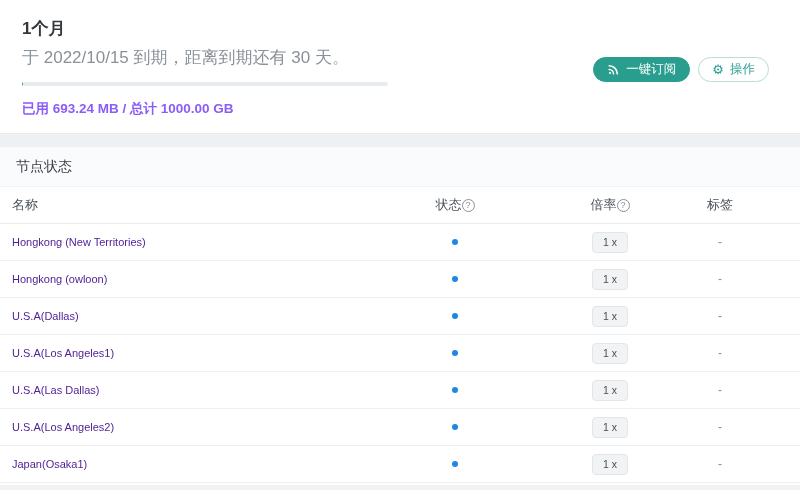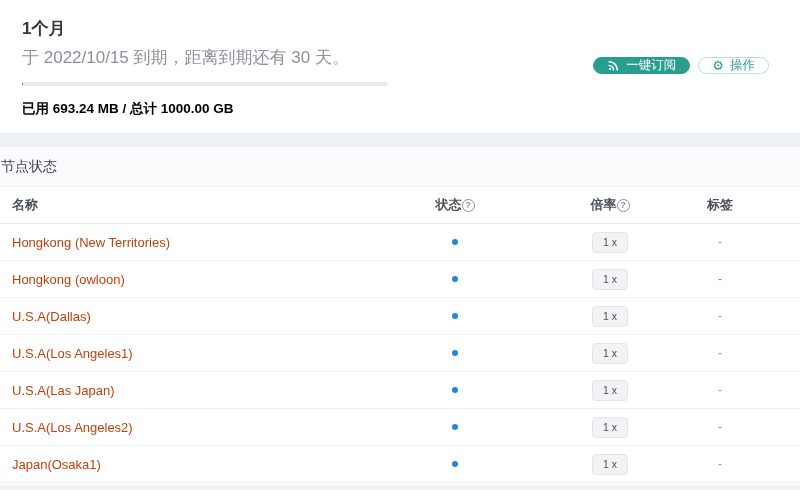--- a/index.html
+++ b/index.html
@@ -7,48 +7,48 @@
   html,body { background:#fff; }
   body { font-family:"Liberation Sans","DejaVu Sans",sans-serif; }
   .page { position:relative; width:800px; height:490px; background:#fff; overflow:hidden; }
 
   
   .plan-card { position:relative; height:133px; background:#fff; padding:18px 22px 16px 22px; }
   .plan-title { font-size:17px; font-weight:bold; color:#32373c; line-height:1.25; }
   .plan-expiry { margin-top:7px; font-size:17px; color:#8a9199; }
   .progress-track { margin-top:13px; width:366px; height:4px; background:#e9ecef; border-radius:2px; overflow:hidden; }
   .progress-fill { height:100%; background:var(--accent); width:0; }
-  .plan-usage { margin-top:14px; font-size:13.5px; font-weight:bold; color:#000000; }
+  .plan-usage { margin-top:14px; font-size:13.5px; font-weight:bold; color:#8b5cf6; }
   .top-buttons { position:absolute; top:57px; right:31px; display:flex; gap:8px; align-items:center; }
-  .btn { display:inline-flex; align-items:center; gap:6px; height:17px; padding:0 13px;
+  .btn { display:inline-flex; align-items:center; gap:6px; height:25px; padding:0 13px;
          border-radius:13px; font-size:12.5px; cursor:pointer; white-space:nowrap; }
   .btn-subscribe { background:var(--accent); color:#fff; border:1px solid var(--accent); }
   .btn-action { background:#fff; color:var(--accent); border:1px solid #bcdcd6; }
   .gear-glyph { font-size:13px; line-height:1; }
 
   
   .band { height:14px; background:#eef1f3; border-top:1px solid #e7eaec; }
   .bottom-band { position:absolute; left:0; right:0; bottom:0; height:5px; background:#f0f2f4; }
 
   
   .nodes-header { height:40px; background:#fafbfc; display:flex; align-items:center;
-                  padding-left:1px; border-bottom:1px solid #f0f2f4; }
+                  padding-left:16px; border-bottom:1px solid #f0f2f4; }
   .nodes-title { font-size:14px; color:#3a4046; }
   .node-table { width:100%; }
   .trow { display:grid; grid-template-columns:368px 150px 160px 60px; align-items:center;
           height:37px; padding-left:12px; }
   .thead { border-bottom:1px solid #e9ecef; }
-  .th { font-size:13px; color:#495057;font-weight:bold; }
+  .th { font-size:13px; color:#495057; }
   .cell-center { display:flex; justify-content:center; align-items:center; }
   .th-wrap { display:inline-flex; align-items:center; }
   .help-icon { display:inline-flex; justify-content:center; align-items:center;
                width:13px; height:13px; border:1px solid #8a9199; border-radius:50%;
                font-size:9px; color:#8a9199; cursor:pointer; }
   .data-row { border-bottom:1px solid #eef0f2; }
-  .node-name { font-size:13px; color:#c2410c; }
+  .node-name { font-size:11px; color:#4c1d95; }
   .status-dot { width:6px; height:6px; border-radius:50%; background:#1e87e5; }
   .rate-badge { font-size:10.5px; color:#495057; background:#f1f3f5;
                 border:1px solid #e3e6e9; border-radius:4px; padding:3px 10px; line-height:13px; }
   .node-tag { font-size:12px; color:#868e96; }
   .rss-icon { width:13px; height:13px; display:block; }
 </style>
 </head>
 <body>
 
 <div class="page">
@@ -141,21 +141,21 @@
     <div class="cell-center">
       <span class="status-dot" style="background: rgb(30, 135, 229);"></span>
     </div>
     <div class="cell-center">
       <span class="rate-badge">1 x</span>
     </div>
     <div class="cell-center node-tag">-</div>
   </div>
 
   <div class="trow data-row">
-    <div class="node-name">U.S.A(Las Japan)</div>
+    <div class="node-name">U.S.A(Las Dallas)</div>
     <div class="cell-center">
       <span class="status-dot" style="background: rgb(30, 135, 229);"></span>
     </div>
     <div class="cell-center">
       <span class="rate-badge">1 x</span>
     </div>
     <div class="cell-center node-tag">-</div>
   </div>
 
   <div class="trow data-row">

